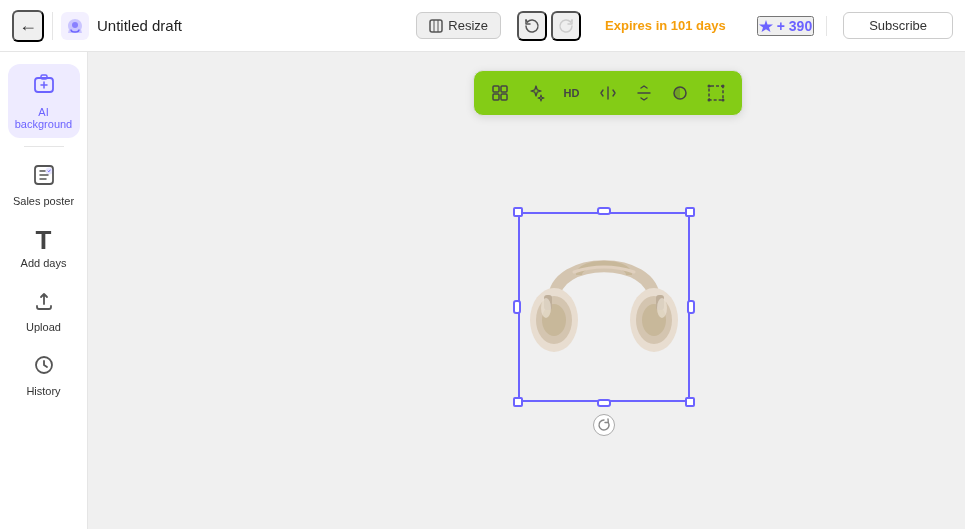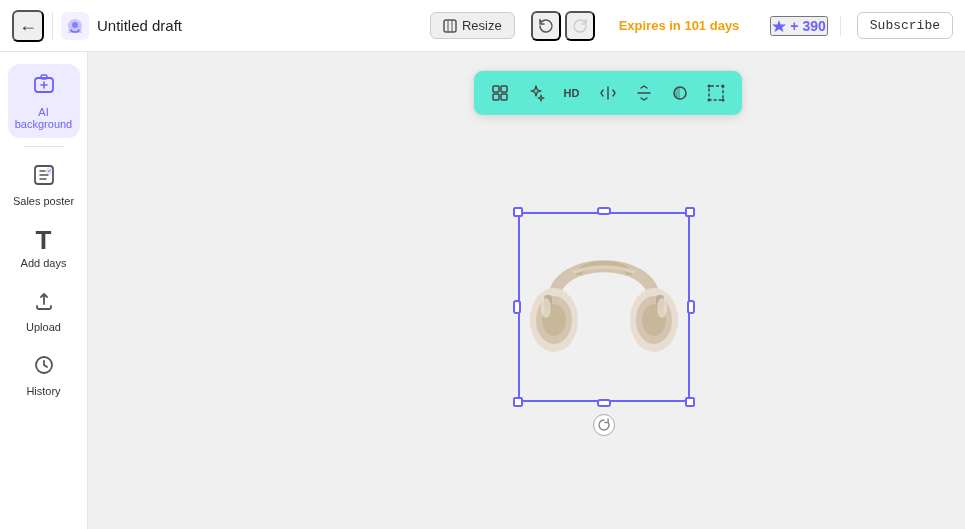--- a/index.html
+++ b/index.html
@@ -52,22 +52,22 @@
       font-size: 13px; color: #f59e0b; font-weight: 600; margin-right: 23px;
     }
     .credits-btn {
       display: flex; align-items: center; gap: 4px;
       font-size: 14px; color: #6c63ff; font-weight: 600;
       cursor: pointer; margin-right: 4px;
     }
     .header-divider2 { width: 1px; height: 20px; background: #e5e5e5; margin-right: 8px; }
     .subscribe-btn {
       background: transparent; border: 1px solid #ccc;
-      border-radius: 6px; padding: 5px 12px;
-      font-size: 13px; color: #333; cursor: pointer; font-weight: 500; font-family: Liberation Mono, monospace;
+      border-radius: 6px; padding: 5px 25px;
+      font-size: 13px; color: #333; cursor: pointer; font-weight: 500;
     }
 
     
     .main {
       display: flex;
       flex: 1;
       overflow: hidden;
     }
 
     
@@ -122,21 +122,21 @@
       align-items: flex-start;
       justify-content: flex-start;
     }
 
     
     .floating-toolbar {
       position: absolute;
       top: 18px;
       left: 50%;
       transform: translateX(-20%);
-      background: #5eead4;
+      background: #84cc16;
       border: 1px solid #e0e0e0;
       border-radius: 10px;
       display: flex;
       align-items: center;
       padding: 6px 10px;
       gap: 4px;
       box-shadow: 0 2px 8px rgba(0,0,0,0.1);
     }
     .toolbar-btn {
       width: 32px; height: 32px;

